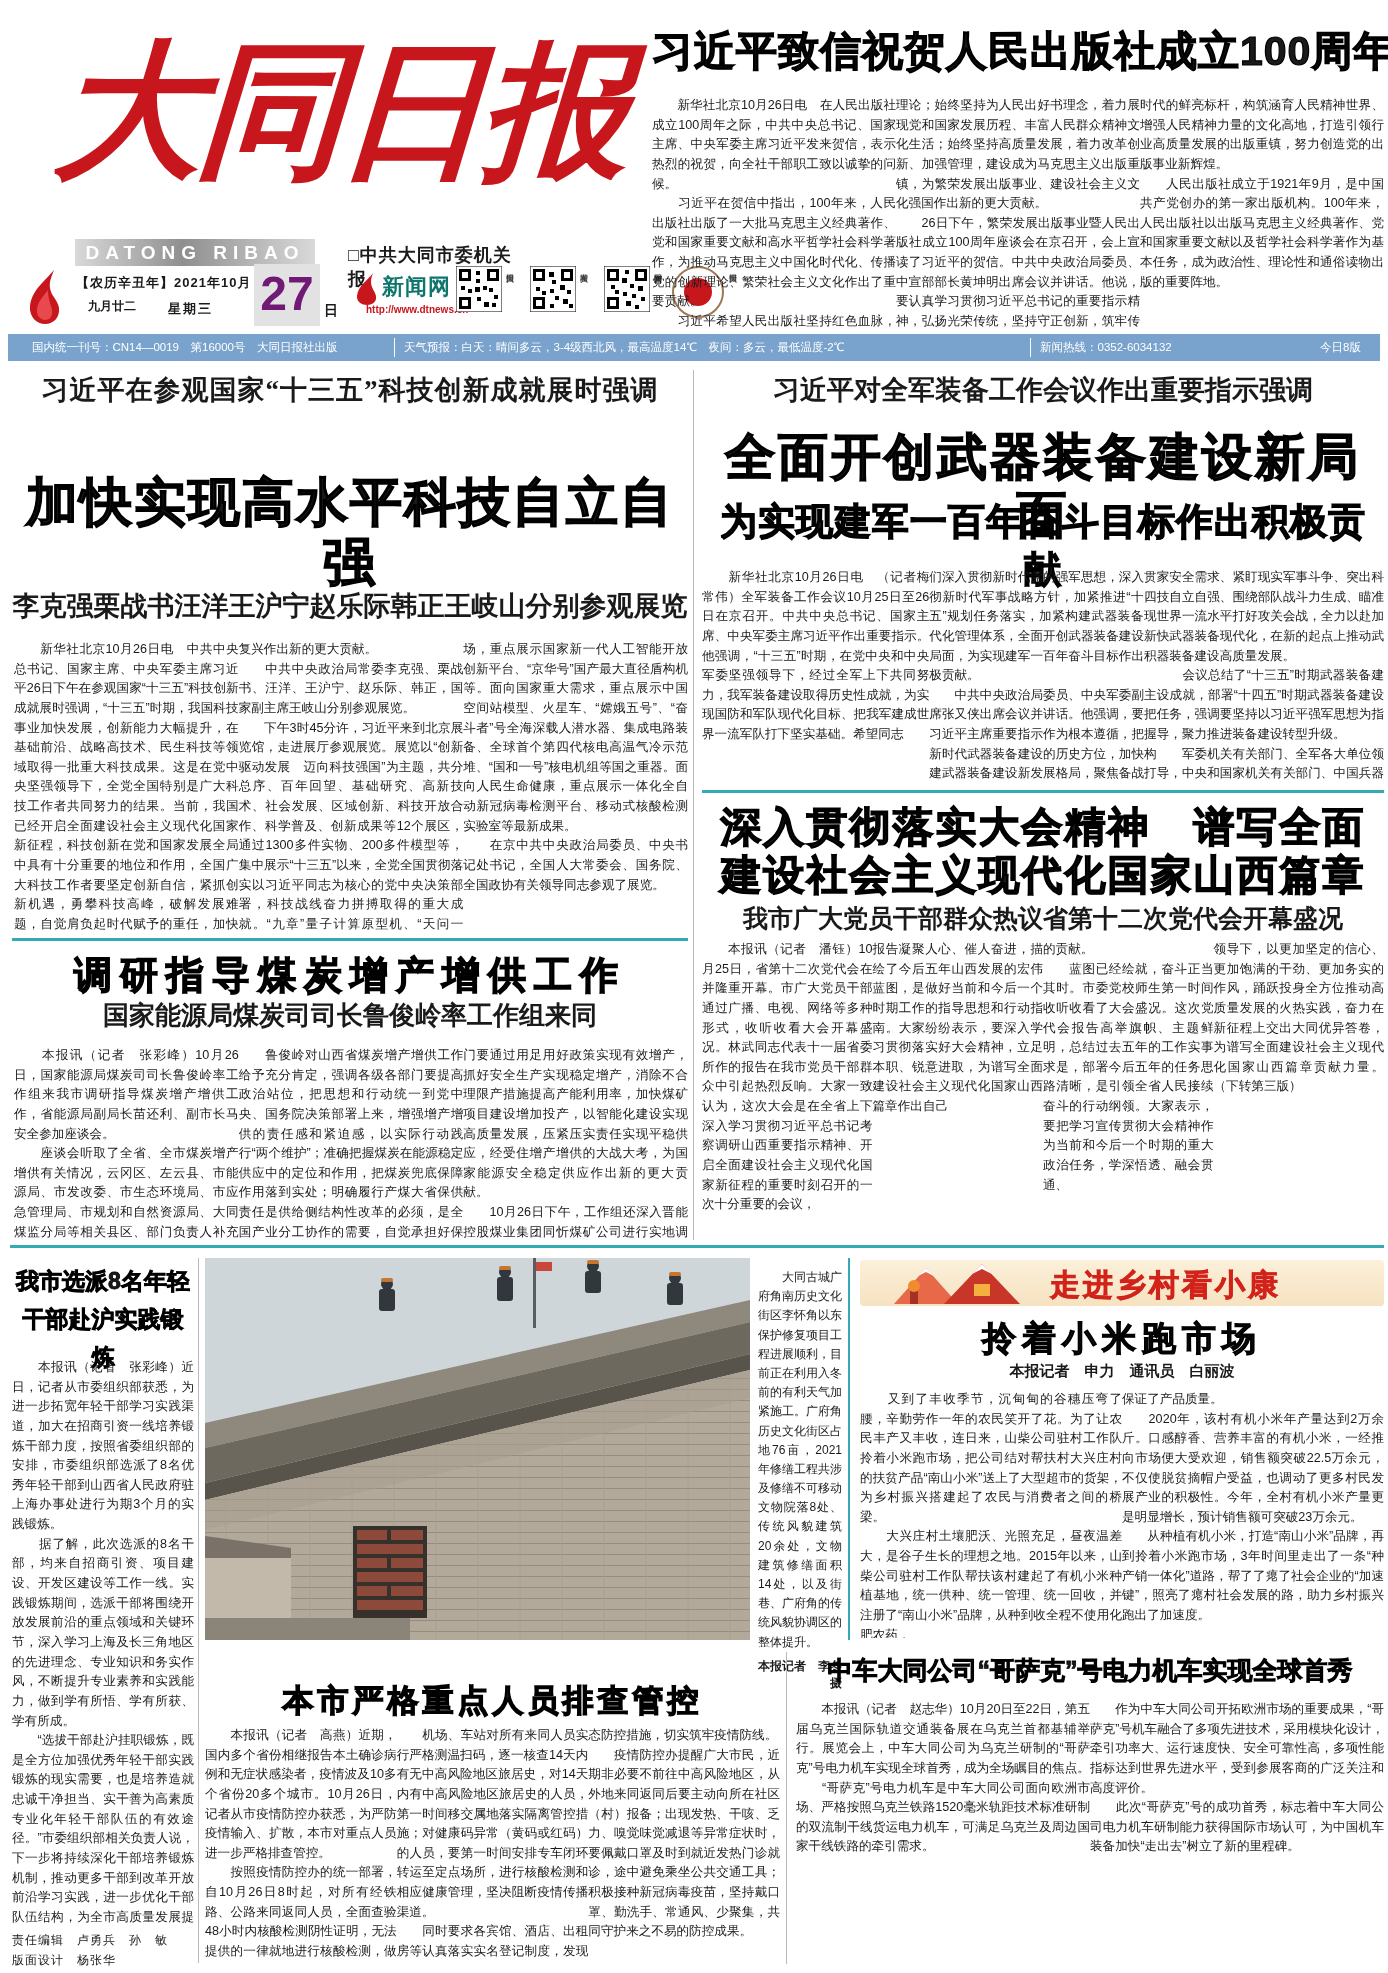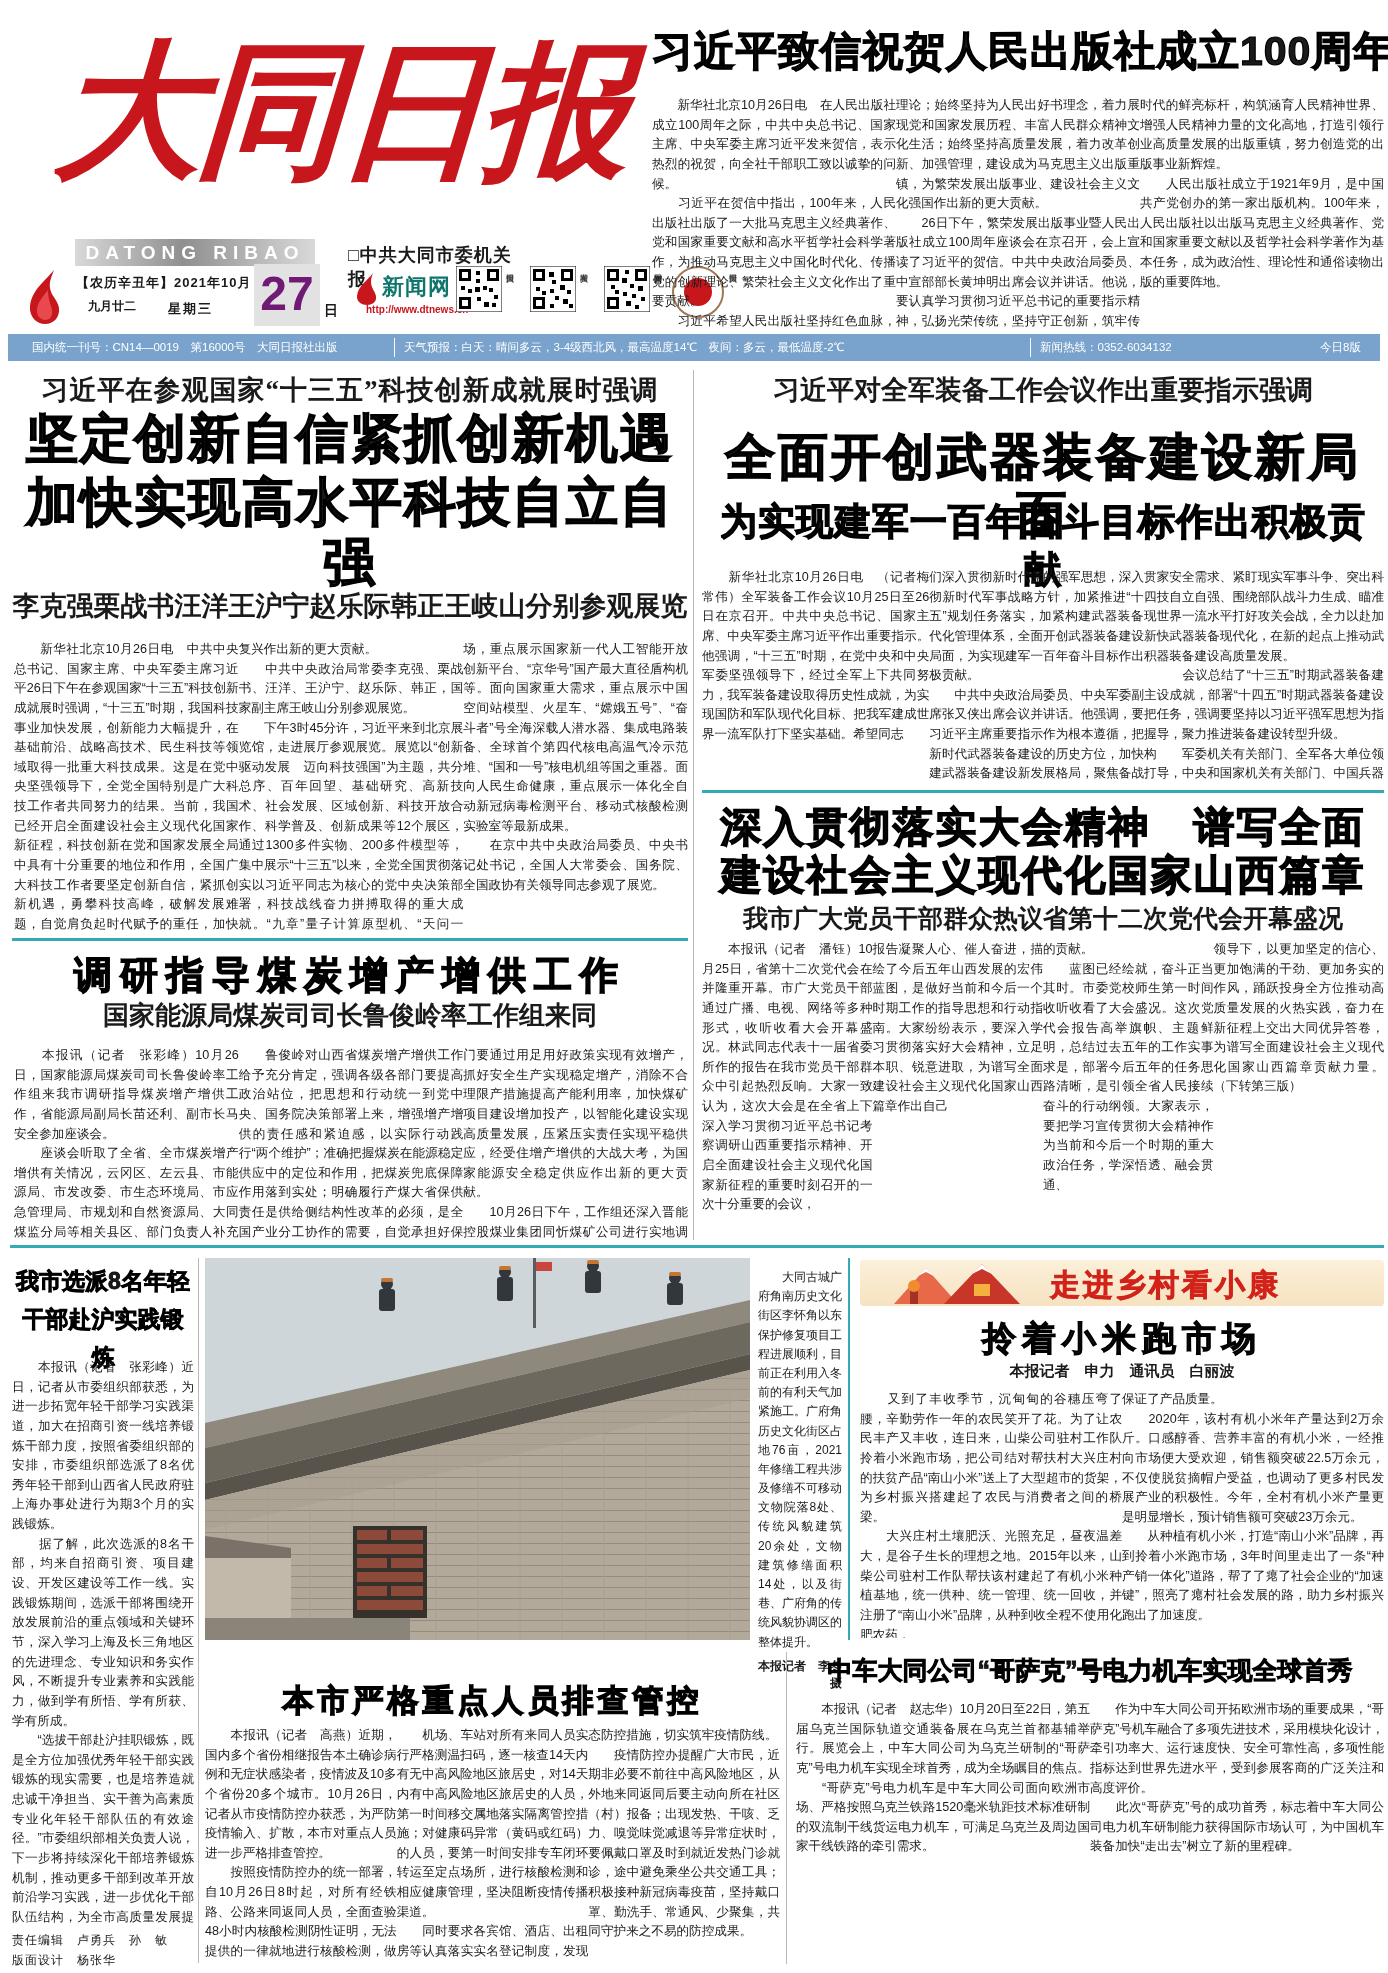--- a/index.html
+++ b/index.html
@@ -177,21 +177,20 @@
   <div class="abs infobar">
     <span style="left:24px">国内统一刊号：CN14—0019　第16000号　大同日报社出版</span>
     <span class="ib-sep" style="left:386px"></span>
     <span style="left:396px">天气预报：白天：晴间多云，3-4级西北风，最高温度14℃　夜间：多云，最低温度-2℃</span>
     <span class="ib-sep" style="left:1022px"></span>
     <span style="left:1032px">新闻热线：0352-6034132</span>
     <span style="left:1312px">今日8版</span>
   </div>
 
   <div class="abs kicker" style="left:12px;top:372px;width:676px;font-size:27px;letter-spacing:1px;">习近平在参观国家“十三五”科技创新成就展时强调</div>
-  <div class="abs bighead" style="left:12px;top:408px;width:676px;font-size:52px;line-height:60px;">坚定创新自信紧抓创新机遇</div>
   <div class="abs bighead" style="left:12px;top:472px;width:676px;font-size:52px;line-height:60px;">加快实现高水平科技自立自强</div>
   <div class="abs subhead" style="left:12px;top:588px;width:676px;font-size:27px;">李克强栗战书汪洋王沪宁赵乐际韩正王岐山分别参观展览</div>
   <div class="abs cols" style="left:14px;top:640px;width:674px;height:292px;overflow:hidden;">
     <div class="col bodytext">　　新华社北京10月26日电　中共中央总书记、国家主席、中央军委主席习近平26日下午在参观国家“十三五”科技创新成就展时强调，“十三五”时期，我国科技事业加快发展，创新能力大幅提升，在基础前沿、战略高技术、民生科技等领域取得一批重大科技成果。这是在党中央坚强领导下，全党全国特别是广大科技工作者共同努力的结果。当前，我国已经开启全面建设社会主义现代化国家新征程，科技创新在党和国家发展全局中具有十分重要的地位和作用，全国广大科技工作者要坚定创新自信，紧抓创新机遇，勇攀科技高峰，破解发展难题，自觉肩负起时代赋予的重任，加快实现高水平科技自立自强，为建设世界科技强国、实现中华民族伟大</div>
     <div class="col bodytext">复兴作出新的更大贡献。
 　　中共中央政治局常委李克强、栗战书、汪洋、王沪宁、赵乐际、韩正，国家副主席王岐山分别参观展览。
 　　下午3时45分许，习近平来到北京展览馆，走进展厅参观展览。展览以“创新驱动发展　迈向科技强国”为主题，共分总序、百年回望、基础研究、高新技术、社会发展、区域创新、科技开放合作、科学普及、创新成果等12个展区，通过1300多件实物、200多件模型等，集中展示“十三五”以来，全党全国贯彻落实以习近平同志为核心的党中央决策部署，科技战线奋力拼搏取得的重大成就。“九章”量子计算原型机、“天问一号”探测器和祝融号火星车、“海斗一号”无人潜水器、无人植保机……一件件展品，记录着我国“十三五”科技创新的辉煌足迹。</div>
     <div class="col bodytext">场，重点展示国家新一代人工智能开放创新平台、“京华号”国产最大直径盾构机等。面向国家重大需求，重点展示中国空间站模型、火星车、“嫦娥五号”、“奋斗者”号全海深载人潜水器、集成电路装备、全球首个第四代核电高温气冷示范堆、“国和一号”核电机组等国之重器。面向人民生命健康，重点展示一体化全自动新冠病毒检测平台、移动式核酸检测实验室等最新成果。
 　　在京中共中央政治局委员、中央书记处书记，全国人大常委会、国务院、全国政协有关领导同志参观了展览。</div>
   </div>

